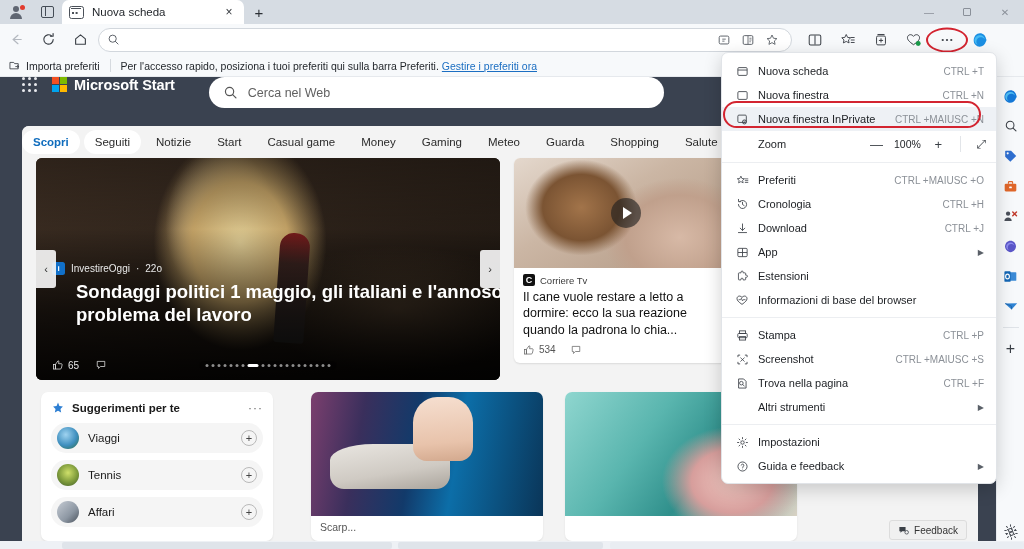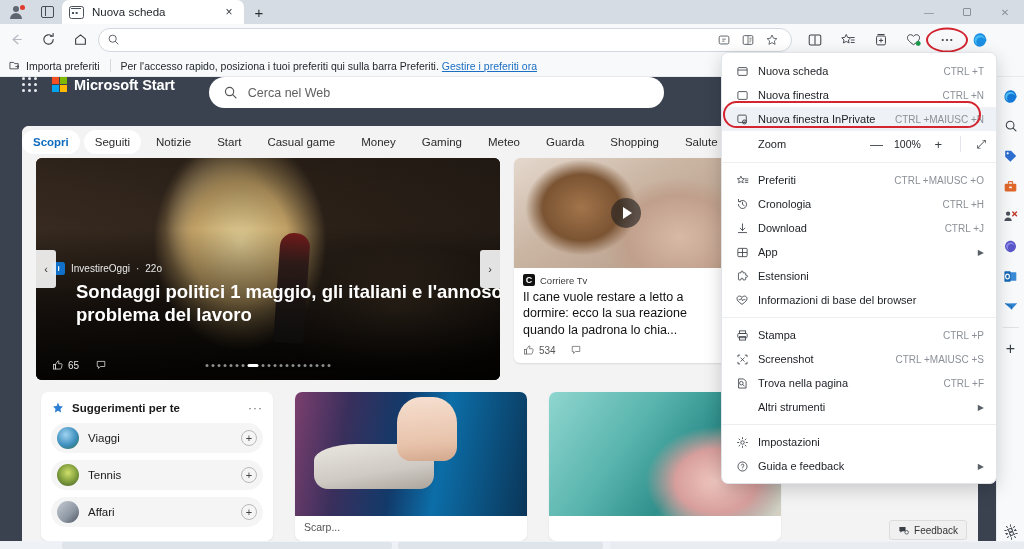--- a/index.html
+++ b/index.html
@@ -195,36 +195,36 @@
     width:30px; height:30px; border-radius:50%; background: rgba(30,30,30,0.62);
     display:flex; align-items:center; justify-content:center;
   }
   .play-tri { width:0; height:0; border-left:9px solid #fff; border-top:6px solid transparent; border-bottom:6px solid transparent; margin-left:3px;}
   .vid-body { padding: 6px 9px 7px; }
   .vid-src { display:flex; align-items:center; gap:5px; margin-bottom:3px;}
   .vid-src-ico { width:12px; height:12px; background:#111; color:#fff; font-size:9px; font-weight:bold; display:flex; align-items:center; justify-content:center; border-radius:2px;}
   .vid-src-text { font-size:9.5px; color:#3b3b3b;}
   .vid-title { font-size:12.5px; line-height:1.3; color:#111; font-weight:500;}
   .vid-actions { display:flex; align-items:center; gap:14px; margin-top:6px;}
-  .vid-actions .act { color:#555;align-items:flex-end; }
+  .vid-actions .act { color:#555; }
 
   .row2 { display:flex; gap:22px; padding: 12px 19px 0; }
   .sugg-card { width:232px; background:#fff; border-radius:7px; padding: 9px 10px 4px; box-shadow:0 1px 2px rgba(0,0,0,0.08); }
   .sugg-head { display:flex; align-items:center; gap:7px; margin-bottom:8px;}
   .sugg-title { font-size:11.5px; color:#1a1a1a; font-weight:600; flex:1 1 auto;}
   .sugg-more { color:#666; font-size:12px; letter-spacing:1px;}
   .sugg-item { display:flex; align-items:center; gap:9px; background:#f5f5f5; border-radius:16px; padding:4px 6px; margin-bottom:7px;}
   .sugg-av { width:22px; height:22px; border-radius:50%; flex:0 0 auto;}
   .sugg-av.a1 { background: radial-gradient(circle at 40% 35%, #9fd3f0 0%, #3f8fbf 55%, #2c6b3f 100%); }
   .sugg-av.a2 { background: radial-gradient(circle at 50% 40%, #cfe06a 0%, #7d9a3b 55%, #3e5a2a 100%); }
   .sugg-av.a3 { background: linear-gradient(135deg,#c6ccd4 0%, #8d97a3 60%, #4a525c 100%); }
   .sugg-label { flex:1 1 auto; font-size:11.5px; color:#1a1a1a;}
   .sugg-plus { width:16px; height:16px; border-radius:50%; border:1px solid #b9b9b9; display:flex; align-items:center; justify-content:center; font-size:11px; color:#444; line-height:1;}
 
-  .shoe-card { width: 232px; background:#fff; border-radius:7px; overflow:hidden; box-shadow:0 1px 2px rgba(0,0,0,0.08);}
+  .shoe-card { width: 232px; background:#fff; border-radius:7px; overflow:hidden; box-shadow:0 1px 2px rgba(0,0,0,0.08);margin-left:16px;}
   .shoe-img { height:124px; position:relative;
     background: linear-gradient(100deg, #7b3f6e 0%, #3a2f5c 22%, #123a6a 44%, #0c6ea8 62%, #0a3558 100%);
   }
   .shoe-img::before {
     content:""; position:absolute; left:8%; top:42%; width:52%; height:36%;
     background: linear-gradient(170deg,#e9e6e1 0%, #cfcac3 60%, #aaa49c 100%);
     border-radius: 36% 28% 14px 14px;
   }
   .shoe-img::after {
     content:""; position:absolute; left:44%; top:4%; width:26%; height:52%;

